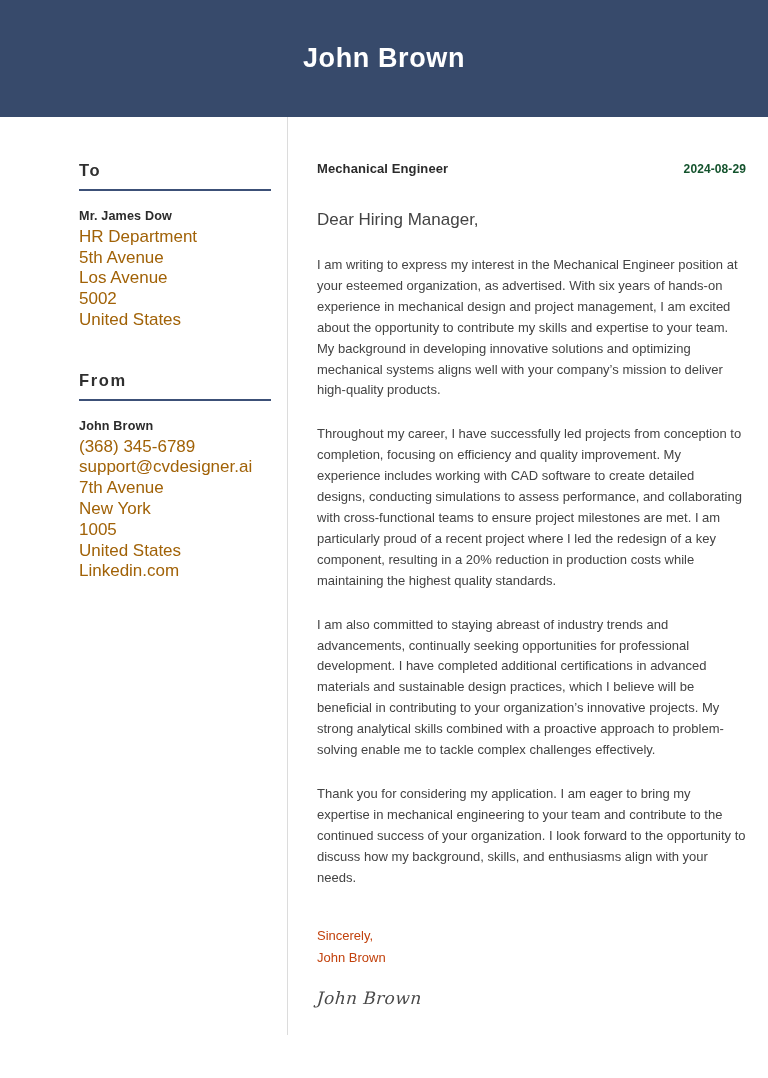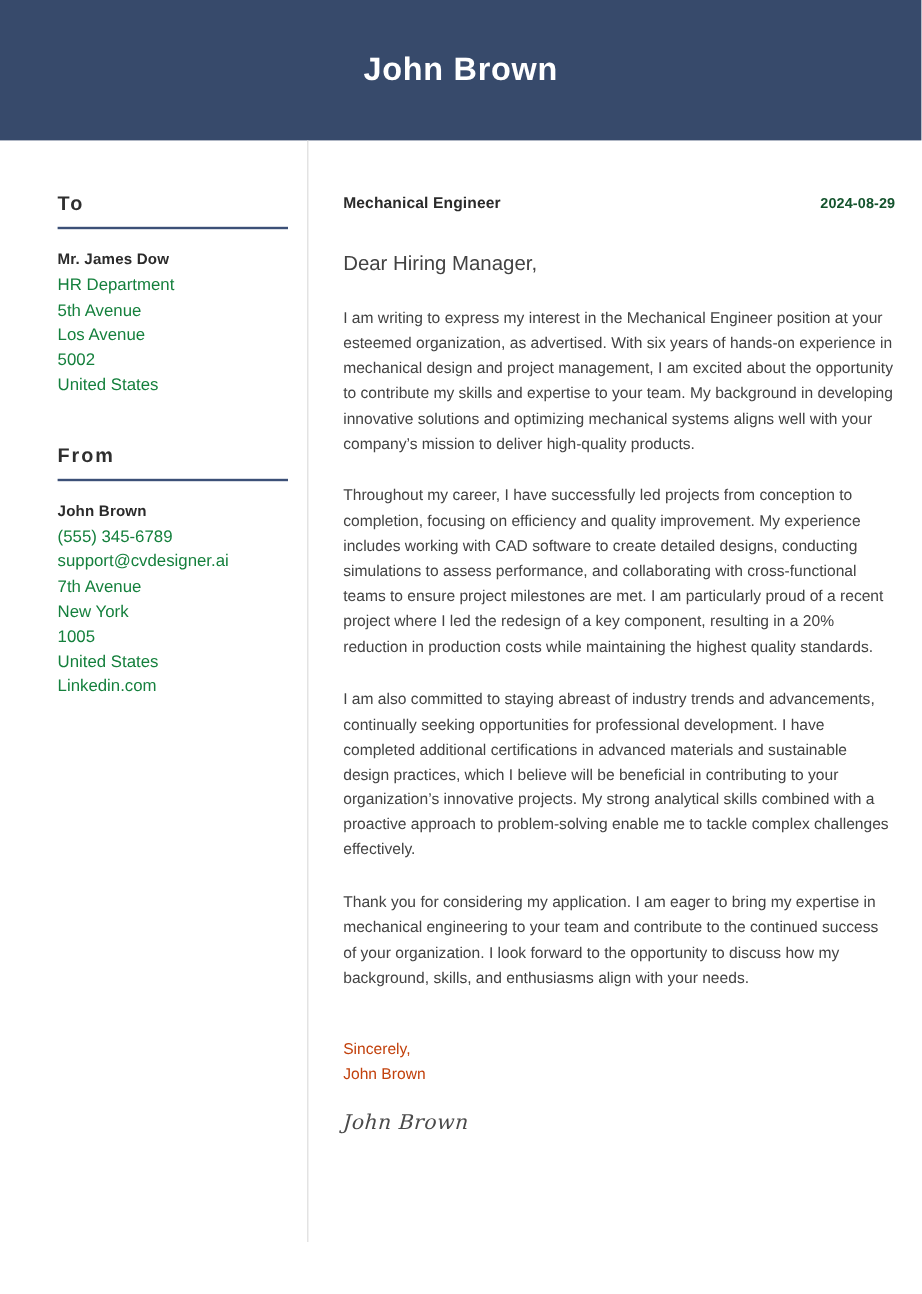--- a/index.html
+++ b/index.html
@@ -41,42 +41,43 @@
     align-items: flex-start;
     height: 961px;
   }
 
   
   .sidebar {
     width: 256px;
     flex: 0 0 256px;
     padding: 44px 28px 0 48px;
     position: relative;
+    margin-left: 31px;
   }
 
   .section-heading {
     font-size: 16.5px;
     font-weight: bold;
     letter-spacing: 1.6px;
     color: #2f2f2f;
     margin-bottom: 9px;
   }
 
   .section-rule {
     height: 2px;
     background: #3d5party;
     background: #3c5077;
     width: 192px;
     margin-bottom: 15px;
   }
 
   .addr-line {
-    font-size: 14px;
+    font-size: 17px;
     line-height: 20.8px;
-    color: #15803d;
+    color: #a16207;
     white-space: nowrap;
   }
 
   .addr-line.primary {
     font-weight: bold;
     color: #2b2b2b;
     font-size: 12.6px;
     letter-spacing: 0.15px;
   }
 
@@ -174,21 +175,21 @@
         <div class="addr-line">5002</div>
         <div class="addr-line">United States</div>
       </div>
     </section>
 
     <section class="block-from">
       <div class="section-heading">From</div>
       <div class="section-rule"></div>
       <div>
         <div class="addr-line primary">John Brown</div>
-        <div class="addr-line">(555) 345-6789</div>
+        <div class="addr-line">(368) 345-6789</div>
         <div class="addr-line">support@cvdesigner.ai</div>
         <div class="addr-line">7th Avenue</div>
         <div class="addr-line">New York</div>
         <div class="addr-line">1005</div>
         <div class="addr-line">United States</div>
         <div class="addr-line">Linkedin.com</div>
       </div>
     </section>
 
   </aside>

